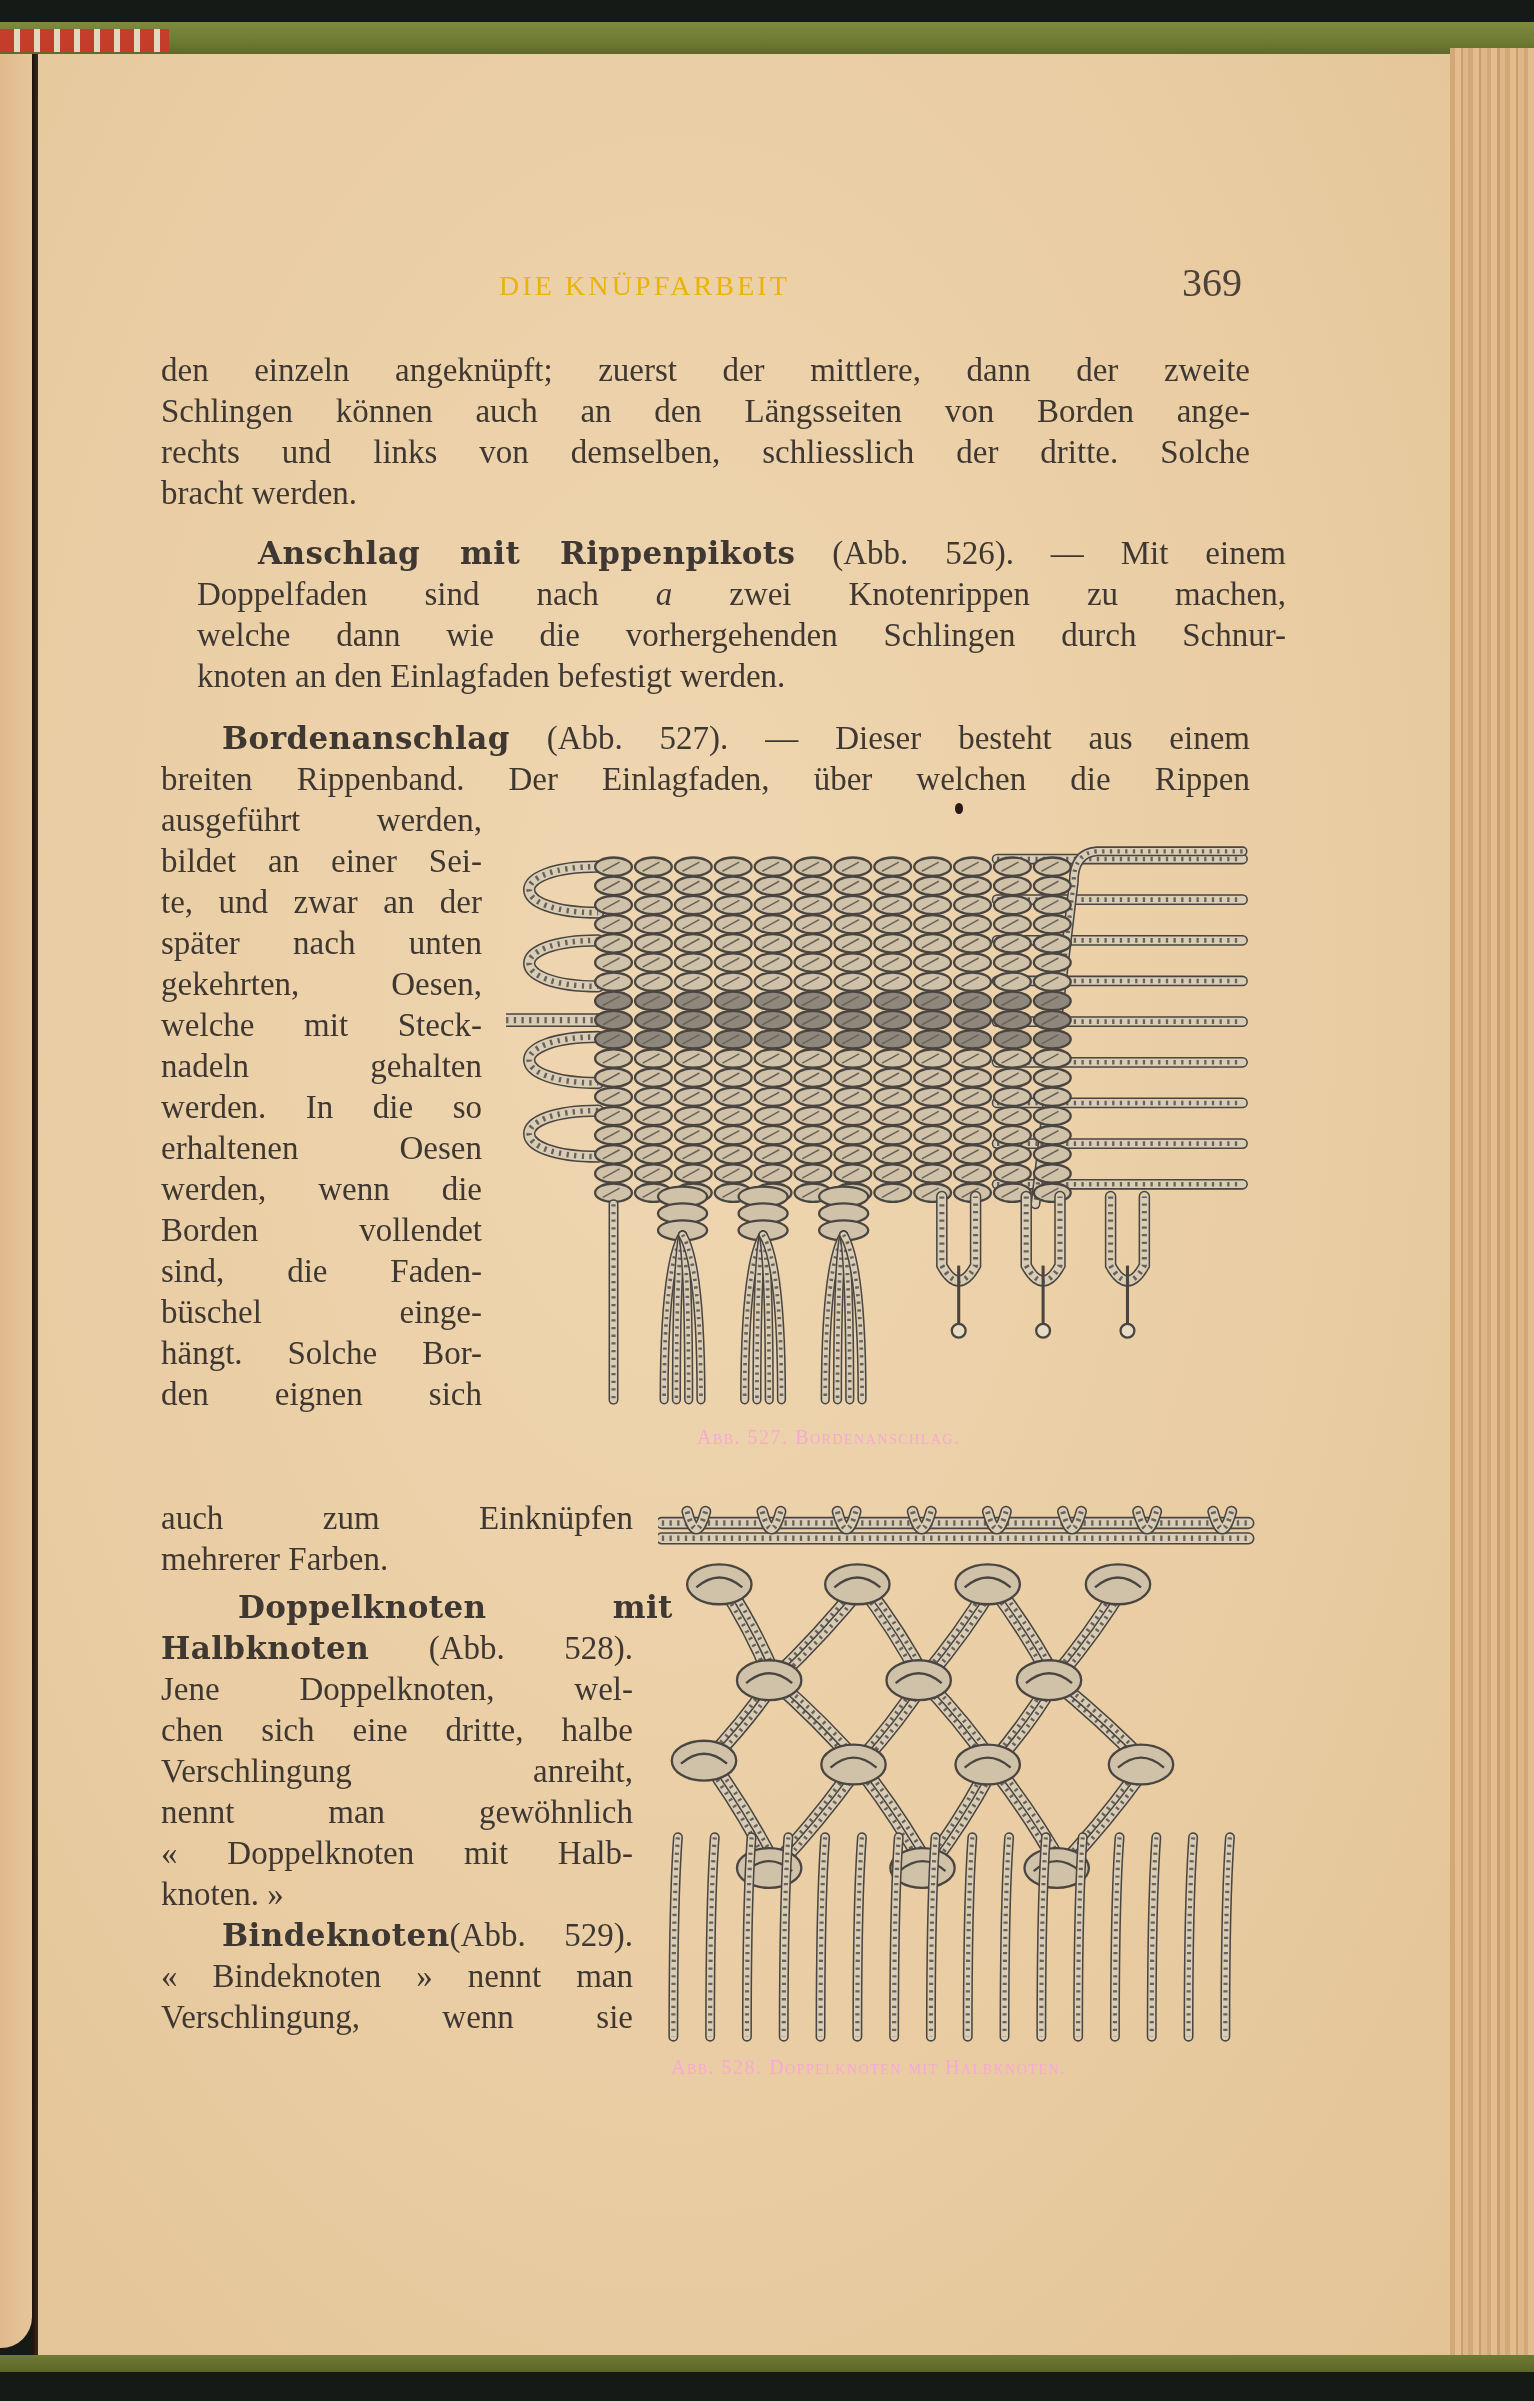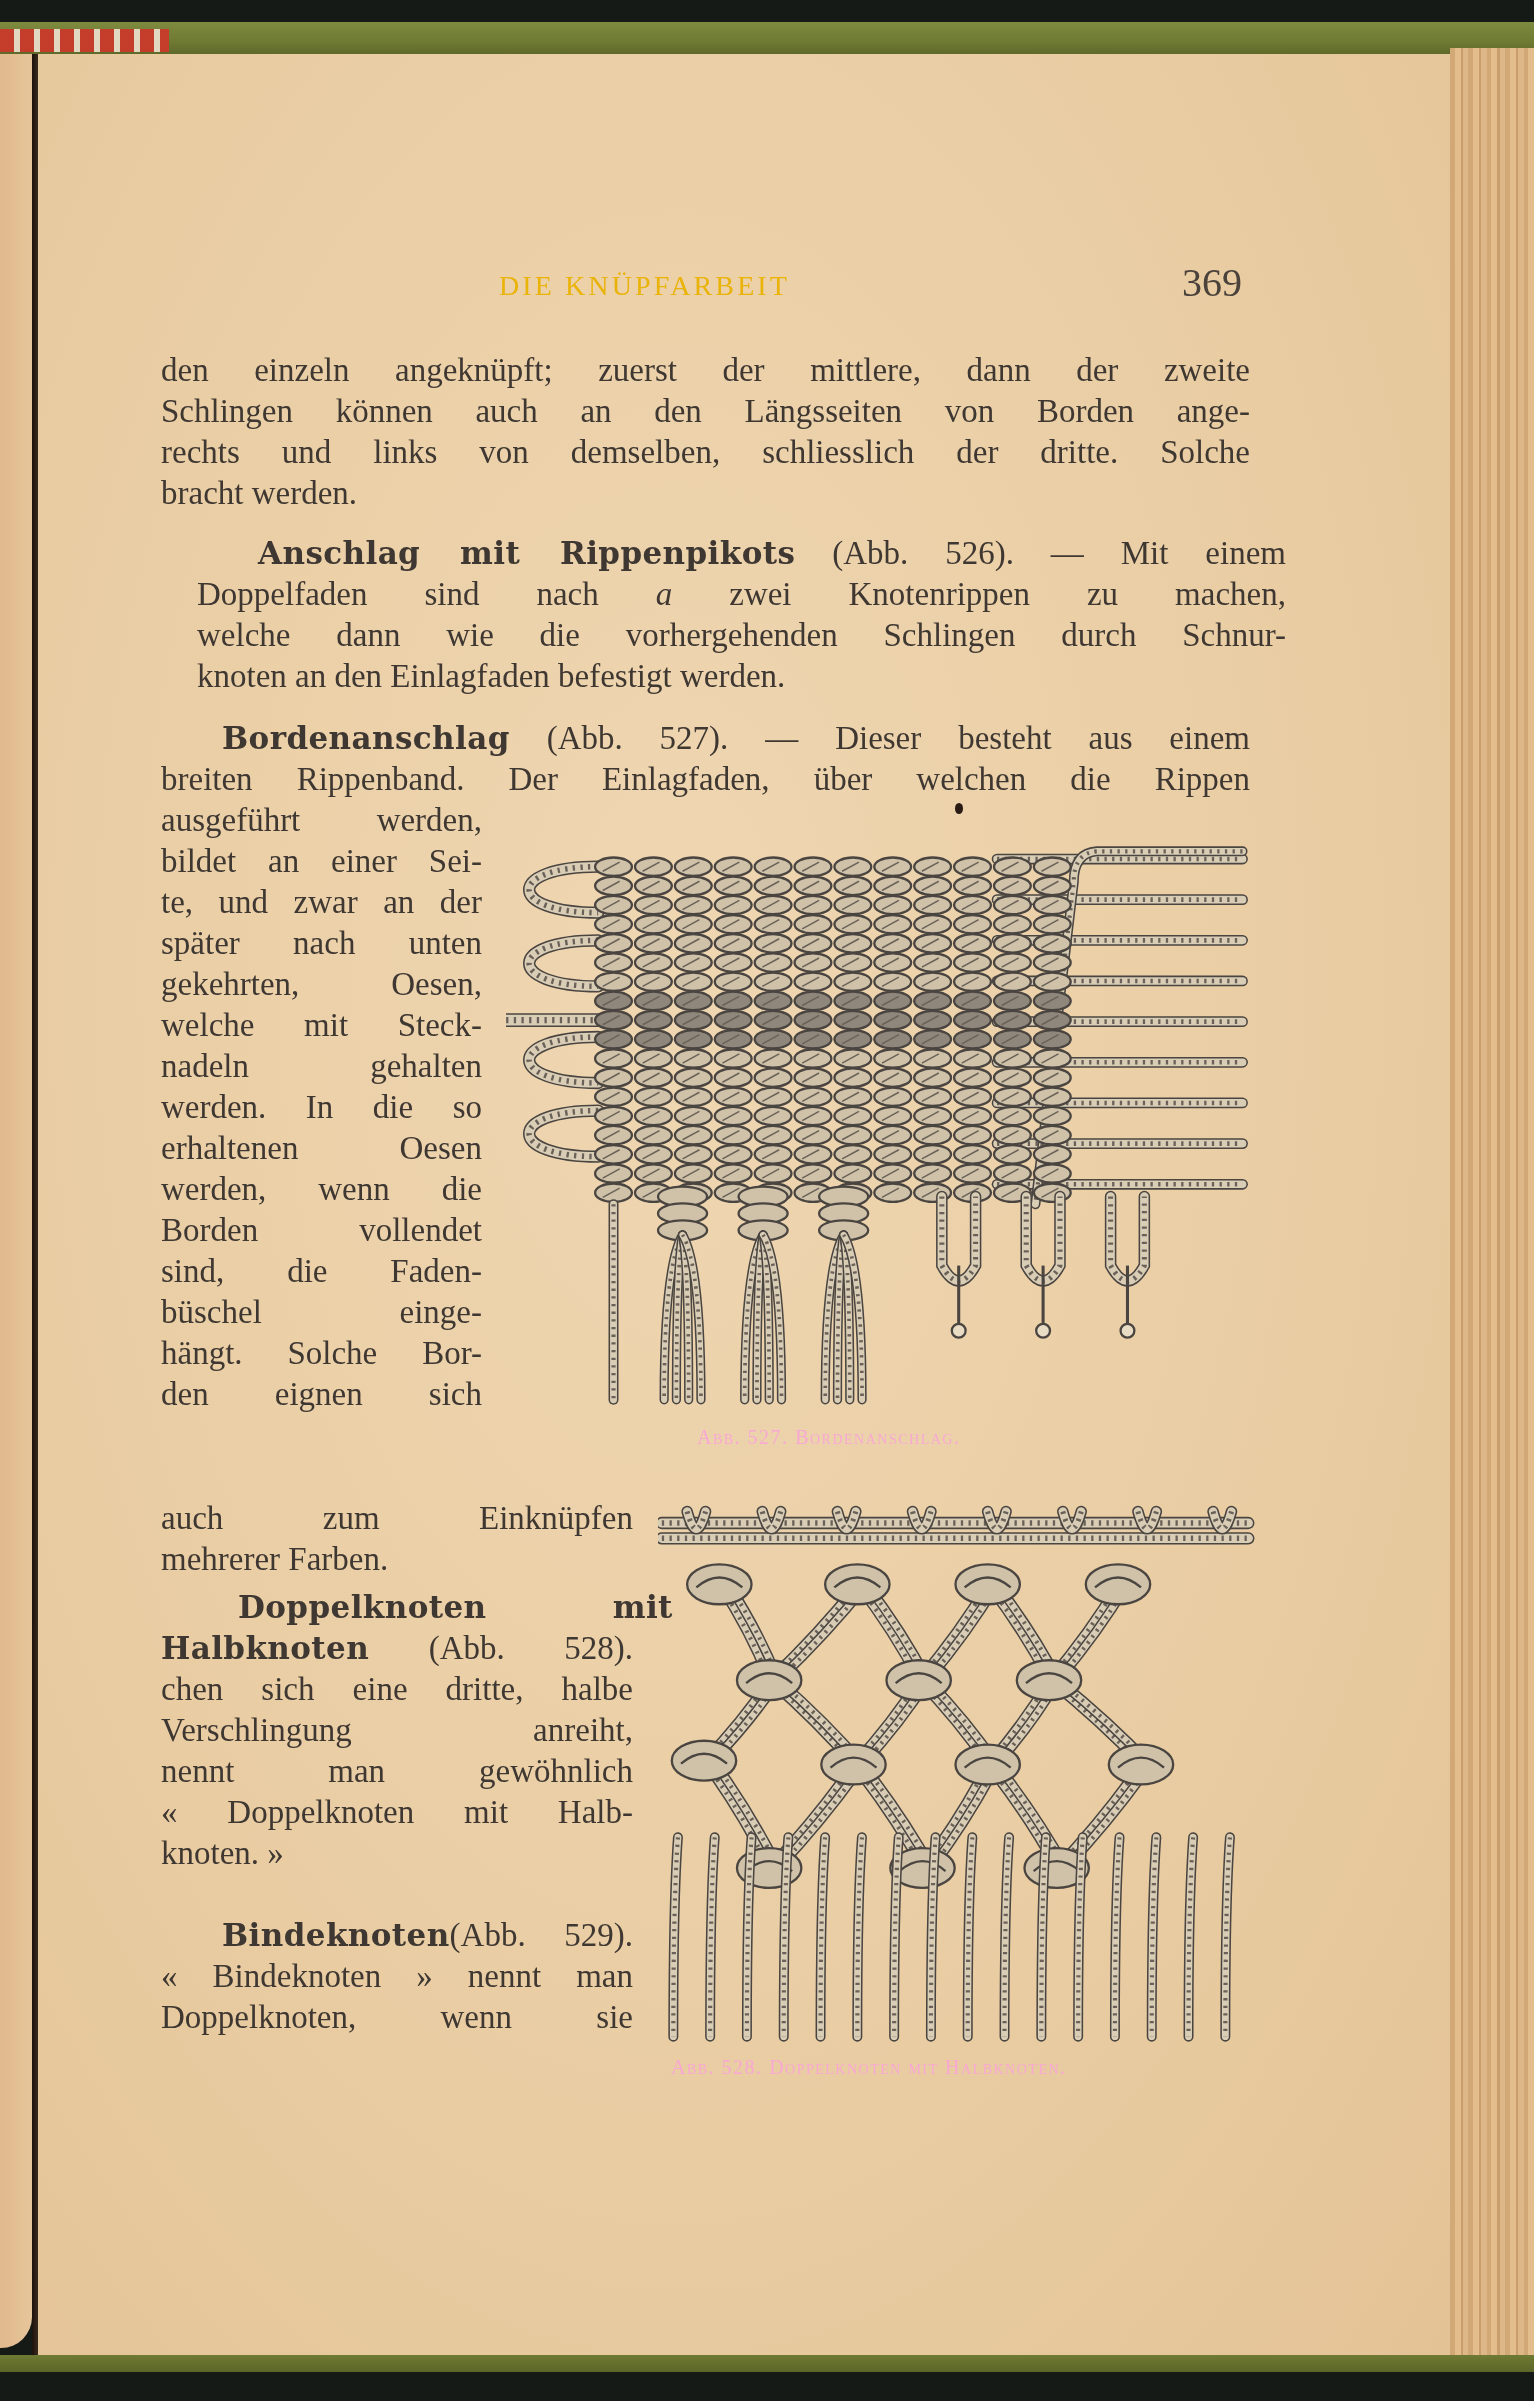--- a/index.html
+++ b/index.html
@@ -93,31 +93,32 @@
   <span class="ln">den eignen sich</span>
 </div>
 <div class="para" style="left:161px; top:1498px; width:472px;">
   <span class="ln">auch zum Einknüpfen</span>
   <span class="ln last">mehrerer Farben.</span>
 </div>
 
 <div class="para" style="left:161px; top:1587px; width:472px;">
   <span class="ln" style="padding-left:77px; box-sizing:border-box;"><span class="bold" style="word-spacing:115px;">Doppelknoten mit</span></span>
   <span class="ln"><span class="bold">Halbknoten</span><span> (Abb. 528).</span></span>
+  <span class="ln">Jene Doppelknoten, wel-</span>
   <span class="ln">chen sich eine dritte, halbe</span>
   <span class="ln">Verschlingung anreiht,</span>
   <span class="ln">nennt man gewöhnlich</span>
   <span class="ln">« Doppelknoten mit Halb-</span>
   <span class="ln last">knoten. »</span>
 </div>
 
 <div class="para" style="left:161px; top:1915px; width:472px;">
   <span class="ln" style="padding-left:61px; box-sizing:border-box;"><span class="bold">Bindeknoten</span><span>(Abb. 529).</span></span>
   <span class="ln">« Bindeknoten » nennt man</span>
-  <span class="ln">Doppelknoten, wenn sie</span>
+  <span class="ln">Verschlingung, wenn sie</span>
 </div>
 
 <div class="ink-spot"></div>
 
 <svg class="figure" id="fig527" style="left:506px; top:836px;" width="752" height="583" viewBox="0 0 980 760">
     <path d="M 640 30 L 960 30" fill="none" stroke="#4a4540" stroke-width="14" stroke-linecap="round"></path>
     <path d="M 640 30 L 960 30" fill="none" stroke="#d9cdb6" stroke-width="10" stroke-linecap="round"></path>
     <path d="M 640 30 L 960 30" fill="none" stroke="#6a6258" stroke-width="6" stroke-dasharray="3 7" stroke-linecap="butt"></path>
     <path d="M 640 83 L 960 83" fill="none" stroke="#4a4540" stroke-width="14" stroke-linecap="round"></path>
     <path d="M 640 83 L 960 83" fill="none" stroke="#d9cdb6" stroke-width="10" stroke-linecap="round"></path>

